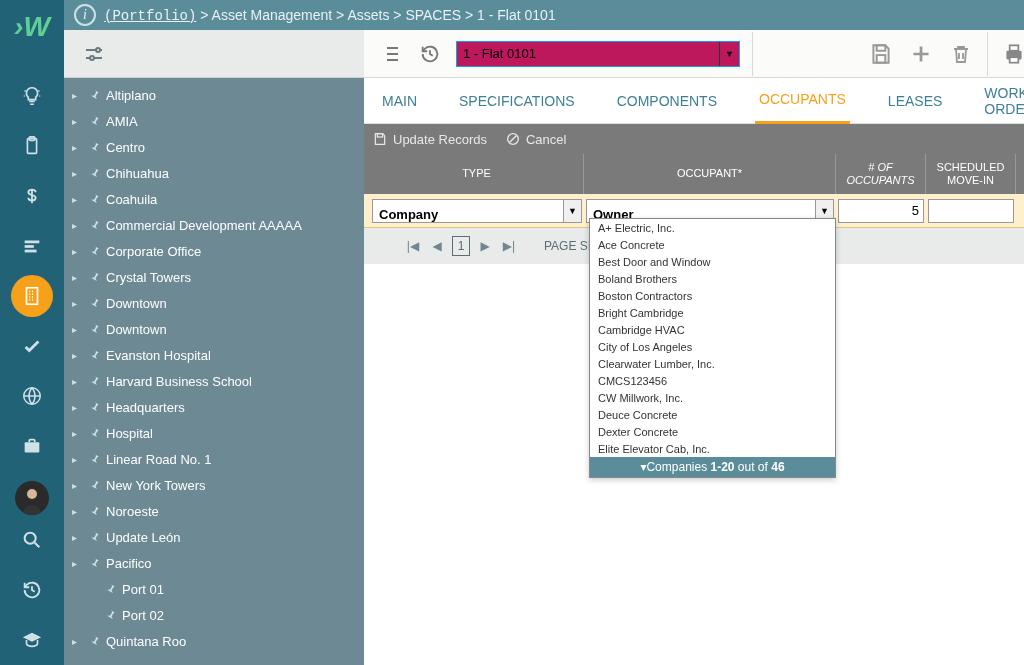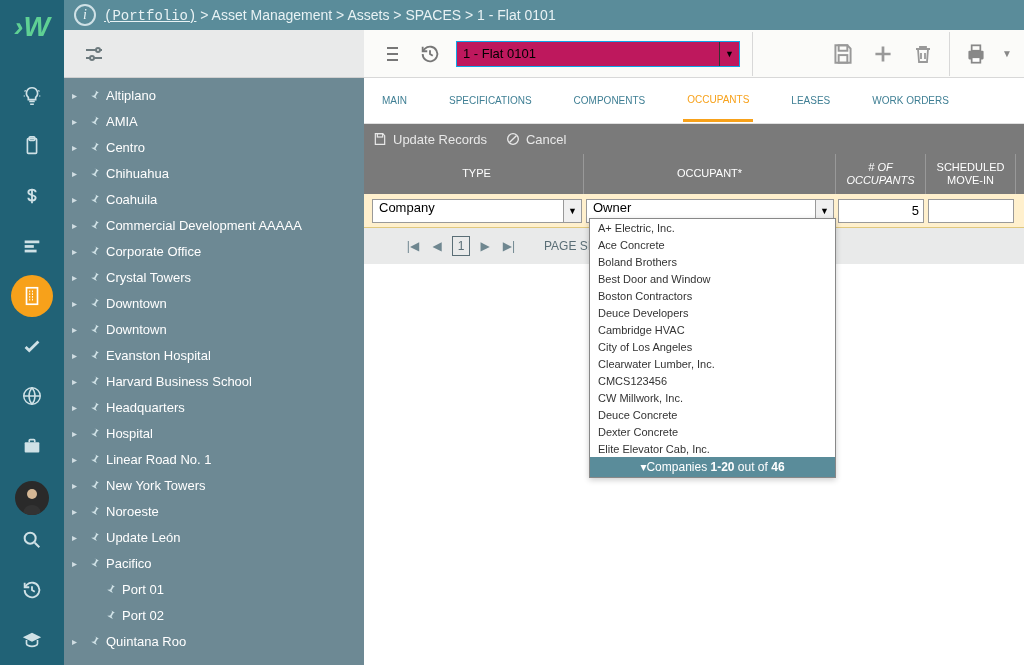--- a/index.html
+++ b/index.html
@@ -30,37 +30,37 @@
     .pin-icon { width: 16px; height: 16px; display: flex; align-items: center; justify-content: center; }
 
     .content { flex: 1; display: flex; flex-direction: column; background: #fff; }
     .content-toolbar { height: 48px; background: #fbfbf9; border-bottom: 1px solid #d8d8d8; display: flex; align-items: center; padding: 0 12px; gap: 12px; }
     .sep { width: 1px; height: 44px; background: #d8d8d8; }
     .tb-icon { width: 28px; height: 28px; display: flex; align-items: center; justify-content: center; color: #888; cursor: pointer; }
     .dropdown-asset { flex: 0 0 auto; width: 284px; height: 26px; border: 1px solid #0ea5e9; display: flex; align-items: center; font-size: 13px; padding: 0 6px; position: relative; background: #be185d; }
     .dropdown-asset .caret { position: absolute; right: 0; top: 0; width: 20px; height: 100%; border-left: 1px solid #333; display: flex; align-items: center; justify-content: center; font-size: 9px; }
 
     .tabs { height: 46px; display: flex; align-items: center; padding: 0 14px; gap: 34px; border-bottom: 1px solid #e0e0e0; }
-    .tab { font-size: 10px; color: #3f7f94; cursor: pointer; padding: 14px 4px; }
+    .tab { font-size: 14px; color: #3f7f94; cursor: pointer; padding: 14px 4px; }
     .tab.active { color: #f7a11a; border-bottom: 3px solid #f7a11a; }
 
     .action-row { height: 30px; background: #7a7a7a; display: flex; align-items: center; padding: 0 8px; gap: 18px; color: #e8e8e8; font-size: 13px; }
     .action-btn { display: flex; align-items: center; gap: 5px; cursor: pointer; }
 
     .table-header { height: 40px; background: #7a7a7a; display: flex; color: #fff; font-size: 11px; }
     .th { display: flex; align-items: center; justify-content: center; border-right: 1px solid #999; padding: 4px; text-align: center; line-height: 1.2; }
     .th0 { width: 6px; border: none; }
     .th1 { width: 214px; }
     .th2 { width: 252px; }
     .th3 { width: 90px; font-style: italic; }
     .th4 { width: 90px; }
 
     .table-row { height: 34px; display: flex; align-items: center; background: #fff0cd; border-bottom: 1px solid #e0c87e; position: relative; }
     .td { padding: 0 2px; }
-    .select { height: 24px; border: 1px solid #999; background: #fff; font-size: 13px; padding: 0 20px 10px 6px; position: relative; display: flex; align-items: flex-start; width: 100%; }
+    .select { height: 24px; border: 1px solid #999; background: #fff; font-size: 13px; padding: 0 20px 0 6px; position: relative; display: flex; align-items: flex-end; width: 100%; font-weight: bold; }
     .select .caret { position: absolute; right: 0; top: 0; width: 18px; height: 100%; border-left: 1px solid #999; background: #f0f0f0; display: flex; align-items: center; justify-content: center; font-size: 9px; }
     .num-input { height: 24px; border: 1px solid #999; text-align: right; font-size: 13px; padding: 0 4px; width: 100%; }
 
     .pager-row { height: 36px; background: #e9eaea; display: flex; align-items: center; padding: 0 40px; gap: 6px; font-size: 12px; color: #5a6e76; }
     .pager-btn { width: 18px; height: 18px; display: flex; align-items: center; justify-content: center; cursor: pointer; color: #6f8790; }
     .page-num { width: 18px; height: 20px; border: 1px solid #5a6e76; display: flex; align-items: center; justify-content: center; font-size: 12px; }
     .page-size-input { width: 30px; height: 20px; border: 1px solid #aaa; font-size: 12px; padding: 0 3px; }
 
     .dropdown-pop { position: absolute; top: 218px; left: 589px; width: 247px; background: #fff; border: 1px solid #888; z-index: 100; box-shadow: 0 2px 6px rgba(0,0,0,0.2); }
     .dropdown-pop .opt { padding: 2.5px 8px; font-size: 11px; color: #333; cursor: pointer; }
@@ -483,24 +483,24 @@
 
     </div>
 
   </div>
 </div>
 
 <div class="dropdown-pop">
   <div id="dropdown-opts">
       <div class="opt">A+ Electric, Inc.</div>
       <div class="opt">Ace Concrete</div>
+      <div class="opt">Best Door and Window</div>
       <div class="opt">Boland Brothers</div>
-      <div class="opt">Best Door and Window</div>
       <div class="opt">Boston Contractors</div>
-      <div class="opt">Deuce Developers</div>
+      <div class="opt">Bright Cambridge</div>
       <div class="opt">Cambridge HVAC</div>
       <div class="opt">City of Los Angeles</div>
       <div class="opt">Clearwater Lumber, Inc.</div>
       <div class="opt">CMCS123456</div>
       <div class="opt">CW Millwork, Inc.</div>
       <div class="opt">Deuce Concrete</div>
       <div class="opt">Dexter Concrete</div>
       <div class="opt">Elite Elevator Cab, Inc.</div>
     </div>
   <div class="dropdown-foot">

